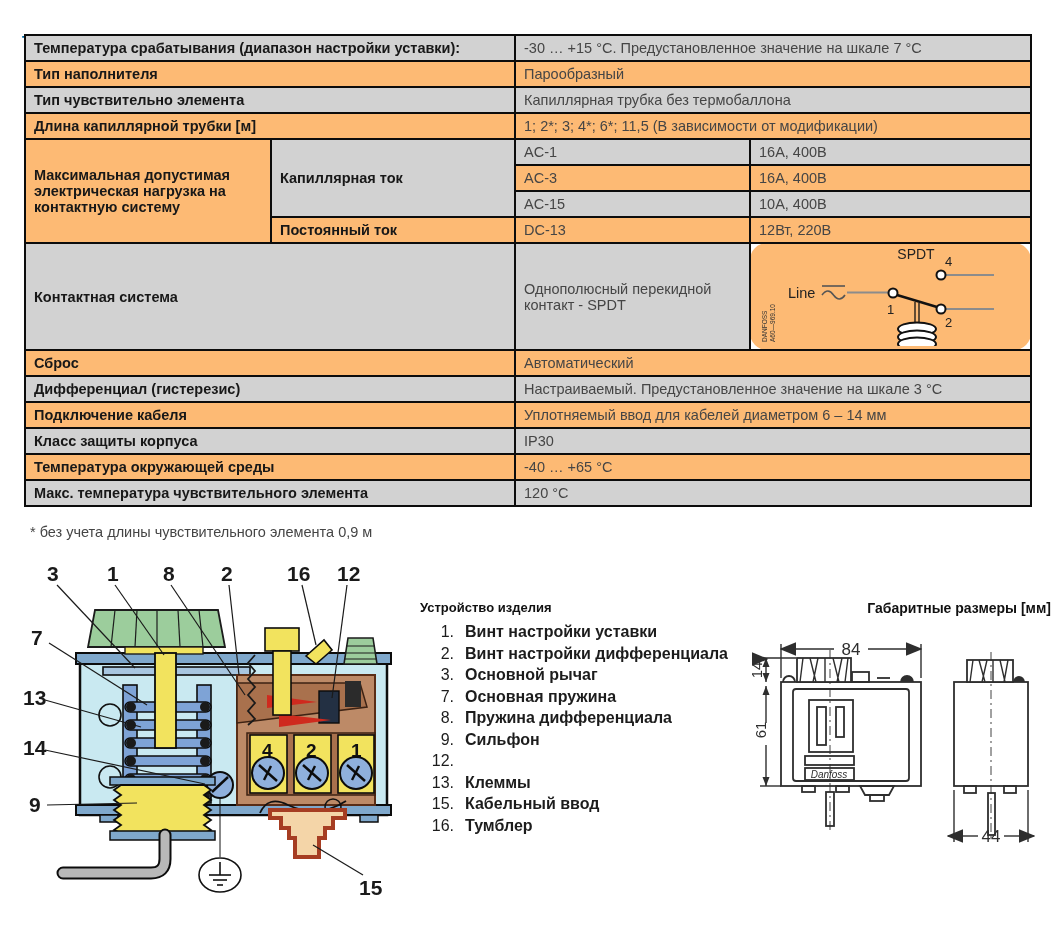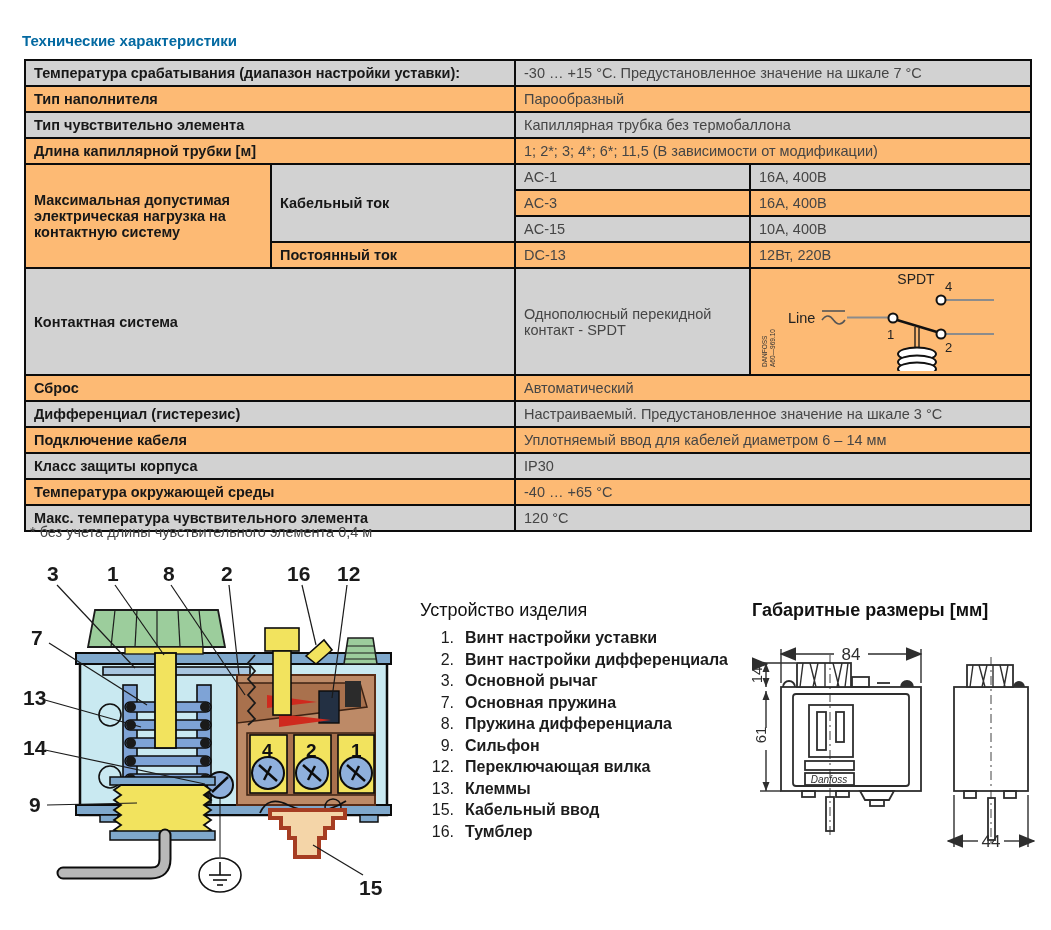--- a/index.html
+++ b/index.html
@@ -1,35 +1,35 @@
 <!DOCTYPE html>
 <html><head>
 <meta charset="utf-8">
 <style>
   html,body{margin:0;padding:0;background:#fff;}
   body{width:1051px;height:930px;position:relative;font-family:"Liberation Sans",sans-serif;color:#1a1a1a;overflow:hidden;}
   .page-title{position:absolute;left:22px;top:32px;font-size:15px;font-weight:bold;color:#0369a1;}
-  table.specs{position:absolute;left:24px;top:59px;width:1006px;border-collapse:collapse;table-layout:fixed;}
+  table.specs{position:absolute;left:24px;top:34px;width:1006px;border-collapse:collapse;table-layout:fixed;}
   table.specs td{border:2px solid #0c0c0c;padding:2px 8px;font-size:14.5px;vertical-align:middle;background:#fdba74;overflow:hidden;}
   table.specs td.sh{background:#d2d2d2;}
   table.specs td.lbl{font-weight:bold;color:#181818;}
   table.specs td.val{font-weight:normal;color:#454545;padding-left:8px;}
   table.specs tr{height:26px;}
   tr.contact-row{height:106px;}
-  td.diagram-cell{padding:0 !important;}
+  td.diagram-cell{padding:0 !important;border-radius:17px;}
   .footnote{position:absolute;left:30px;top:524px;font-size:14.5px;color:#454545;}
   .cutaway{position:absolute;left:15px;top:555px;}
   .parts{position:absolute;left:420px;top:600px;width:330px;}
-  .parts .sec-title{font-size:18px;font-weight:normal;margin:0 0 6px 0;color:#111;}
+  .parts .sec-title{font-size:13px;font-weight:bold;margin:0 0 6px 0;color:#111;}
   .parts ol{list-style:none;margin:0;padding:0;}
   .parts li{display:flex;font-size:16px;line-height:21.5px;color:#1c1c1c;}
   .parts .n{width:34px;text-align:right;flex:0 0 34px;}
   .parts .t{padding-left:11px;font-weight:bold;}
   .dims{position:absolute;left:752px;top:600px;width:299px;}
-  .dims .sec-title{font-size:18px;font-weight:bold;margin:0 0 4px 0;color:#111;}
+  .dims .sec-title{font-size:14px;font-weight:bold;margin:0 0 4px 0;color:#111;text-align:right;}
   svg text{font-family:"Liberation Sans",sans-serif;}
 </style>
 </head>
 <body>
 
 <div class="page-title">Технические характеристики</div>
 
 <table class="specs">
   <colgroup>
       <col style="width:246px">
@@ -49,21 +49,21 @@
     <tr>
       <td colspan="2" class="lbl sh">Тип чувствительно элемента</td>
       <td colspan="2" class="val sh">Капиллярная трубка без термобаллона</td>
     </tr>
     <tr>
       <td colspan="2" class="lbl">Длина капиллярной трубки [м]</td>
       <td colspan="2" class="val">1; 2*; 3; 4*; 6*; 11,5 (В зависимости от модификации)</td>
     </tr>
     <tr>
       <td rowspan="4" class="lbl">Максимальная допустимая электрическая нагрузка на контактную систему</td>
-      <td rowspan="3" class="lbl sh">Кабельный ток</td>
+      <td rowspan="3" class="lbl sh">Капиллярная ток</td>
       <td class="val sh">AC-1</td>
       <td class="val sh">16A, 400В</td>
     </tr>
     <tr>
       <td class="val">AC-3</td>
       <td class="val">16A, 400В</td>
     </tr>
     <tr>
       <td class="val sh">AC-15</td>
       <td class="val sh">10A, 400В</td>
@@ -126,21 +126,21 @@
       <td colspan="2" class="lbl">Температура окружающей среды</td>
       <td colspan="2" class="val">-40 … +65 °C</td>
     </tr>
     <tr>
       <td colspan="2" class="lbl sh">Макс. температура чувствительного элемента</td>
       <td colspan="2" class="val sh">120 °C</td>
     </tr>
   </tbody>
 </table>
 
-<div class="footnote">* без учета длины чувствительного элемента 0,4 м</div>
+<div class="footnote">* без учета длины чувствительного элемента 0,9 м</div>
 
 <div class="cutaway">
 <svg width="400" height="368" viewBox="0 0 400 368">
 
   <g>
     <rect x="65" y="100" width="307" height="160" fill="#c9e9f1" stroke="#0c0c0c" stroke-width="2.5"></rect>
     <rect x="61" y="98" width="315" height="11" fill="#7fa8cc" stroke="#0c0c0c" stroke-width="2"></rect>
     <rect x="61" y="250" width="315" height="10" fill="#7fa8cc" stroke="#0c0c0c" stroke-width="2"></rect>
     <circle cx="95" cy="160" r="11" fill="none" stroke="#111" stroke-width="1.6"></circle>
     <circle cx="95" cy="222" r="11" fill="none" stroke="#111" stroke-width="1.6"></circle>
@@ -318,21 +318,20 @@
     <li>
         <span class="n">8.</span>
         <span class="t">Пружина дифференциала</span>
       </li>
     <li>
         <span class="n">9.</span>
         <span class="t">Сильфон</span>
       </li>
     <li>
         <span class="n">12.</span>
-        <span class="t">Переключающая вилка</span>
       </li>
     <li>
         <span class="n">13.</span>
         <span class="t">Клеммы</span>
       </li>
     <li>
         <span class="n">15.</span>
         <span class="t">Кабельный ввод</span>
       </li>
     <li>

